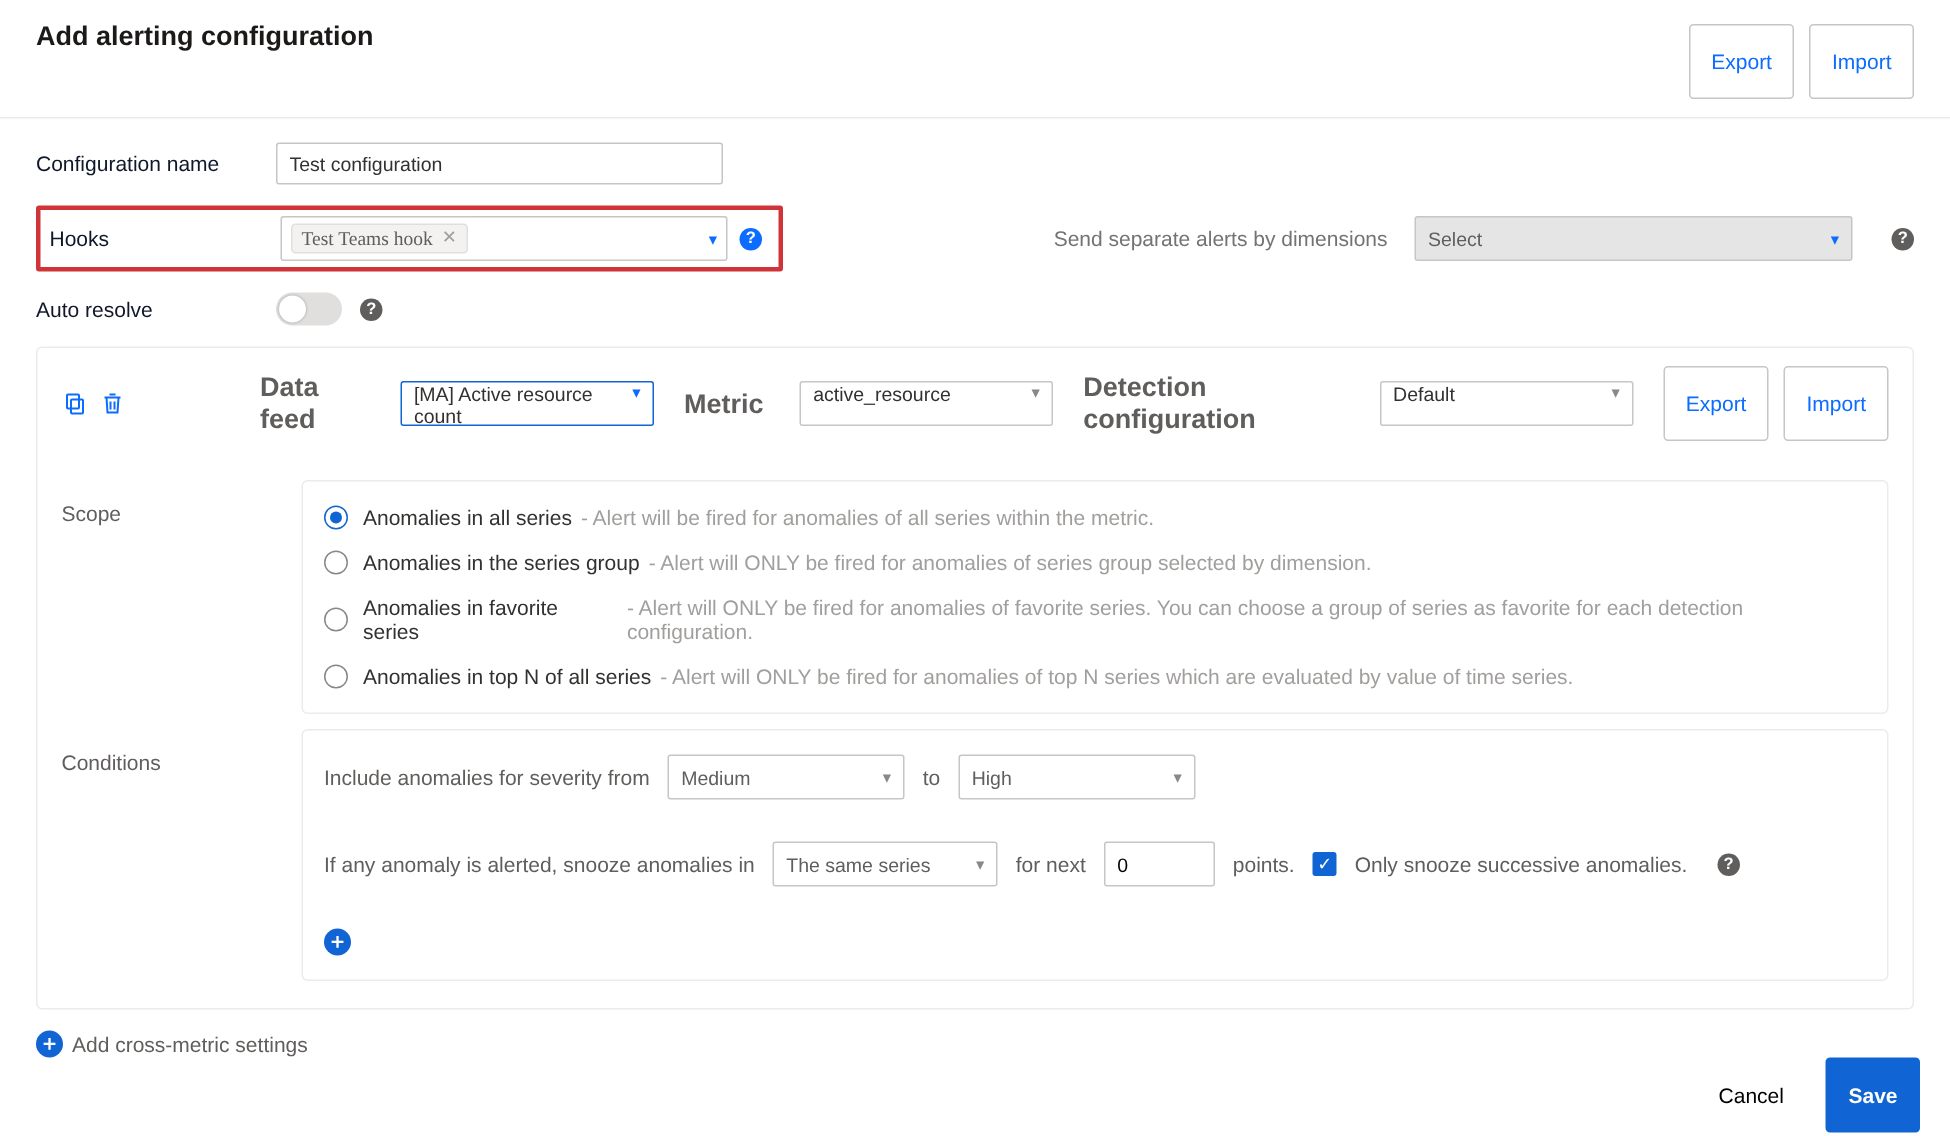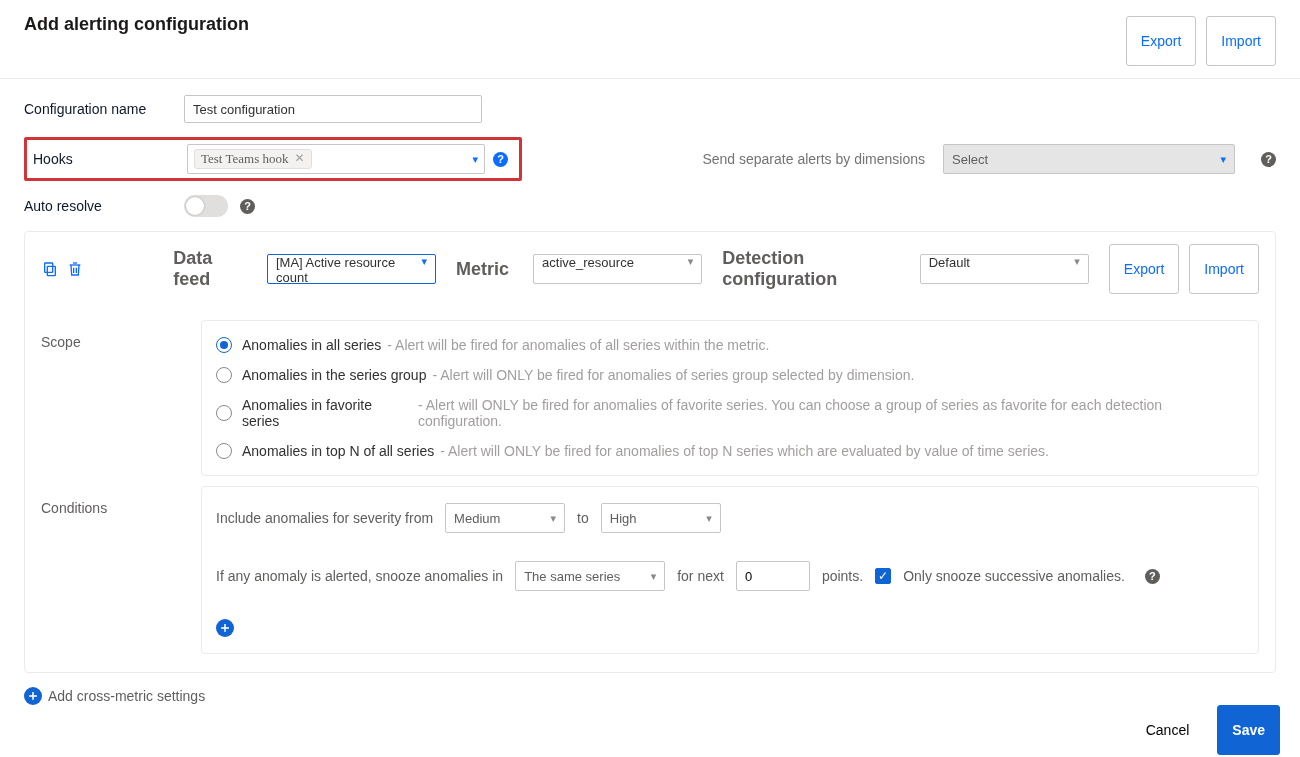--- a/index.html
+++ b/index.html
@@ -251,21 +251,21 @@
     color: #605e5c;
     margin-bottom: 28px;
   }
   .small-select {
     display: flex;
     align-items: center;
     justify-content: space-between;
     border: 1px solid #c8c6c4;
     border-radius: 2px;
     height: 30px;
-    width: 120px;
+    width: 158px;
     padding: 0 8px;
     font-size: 13px;
     color: #605e5c;
     background: #fff;
   }
   .num-input {
     width: 74px; height: 30px;
     border: 1px solid #c8c6c4;
     border-radius: 2px;
     padding: 0 8px;

